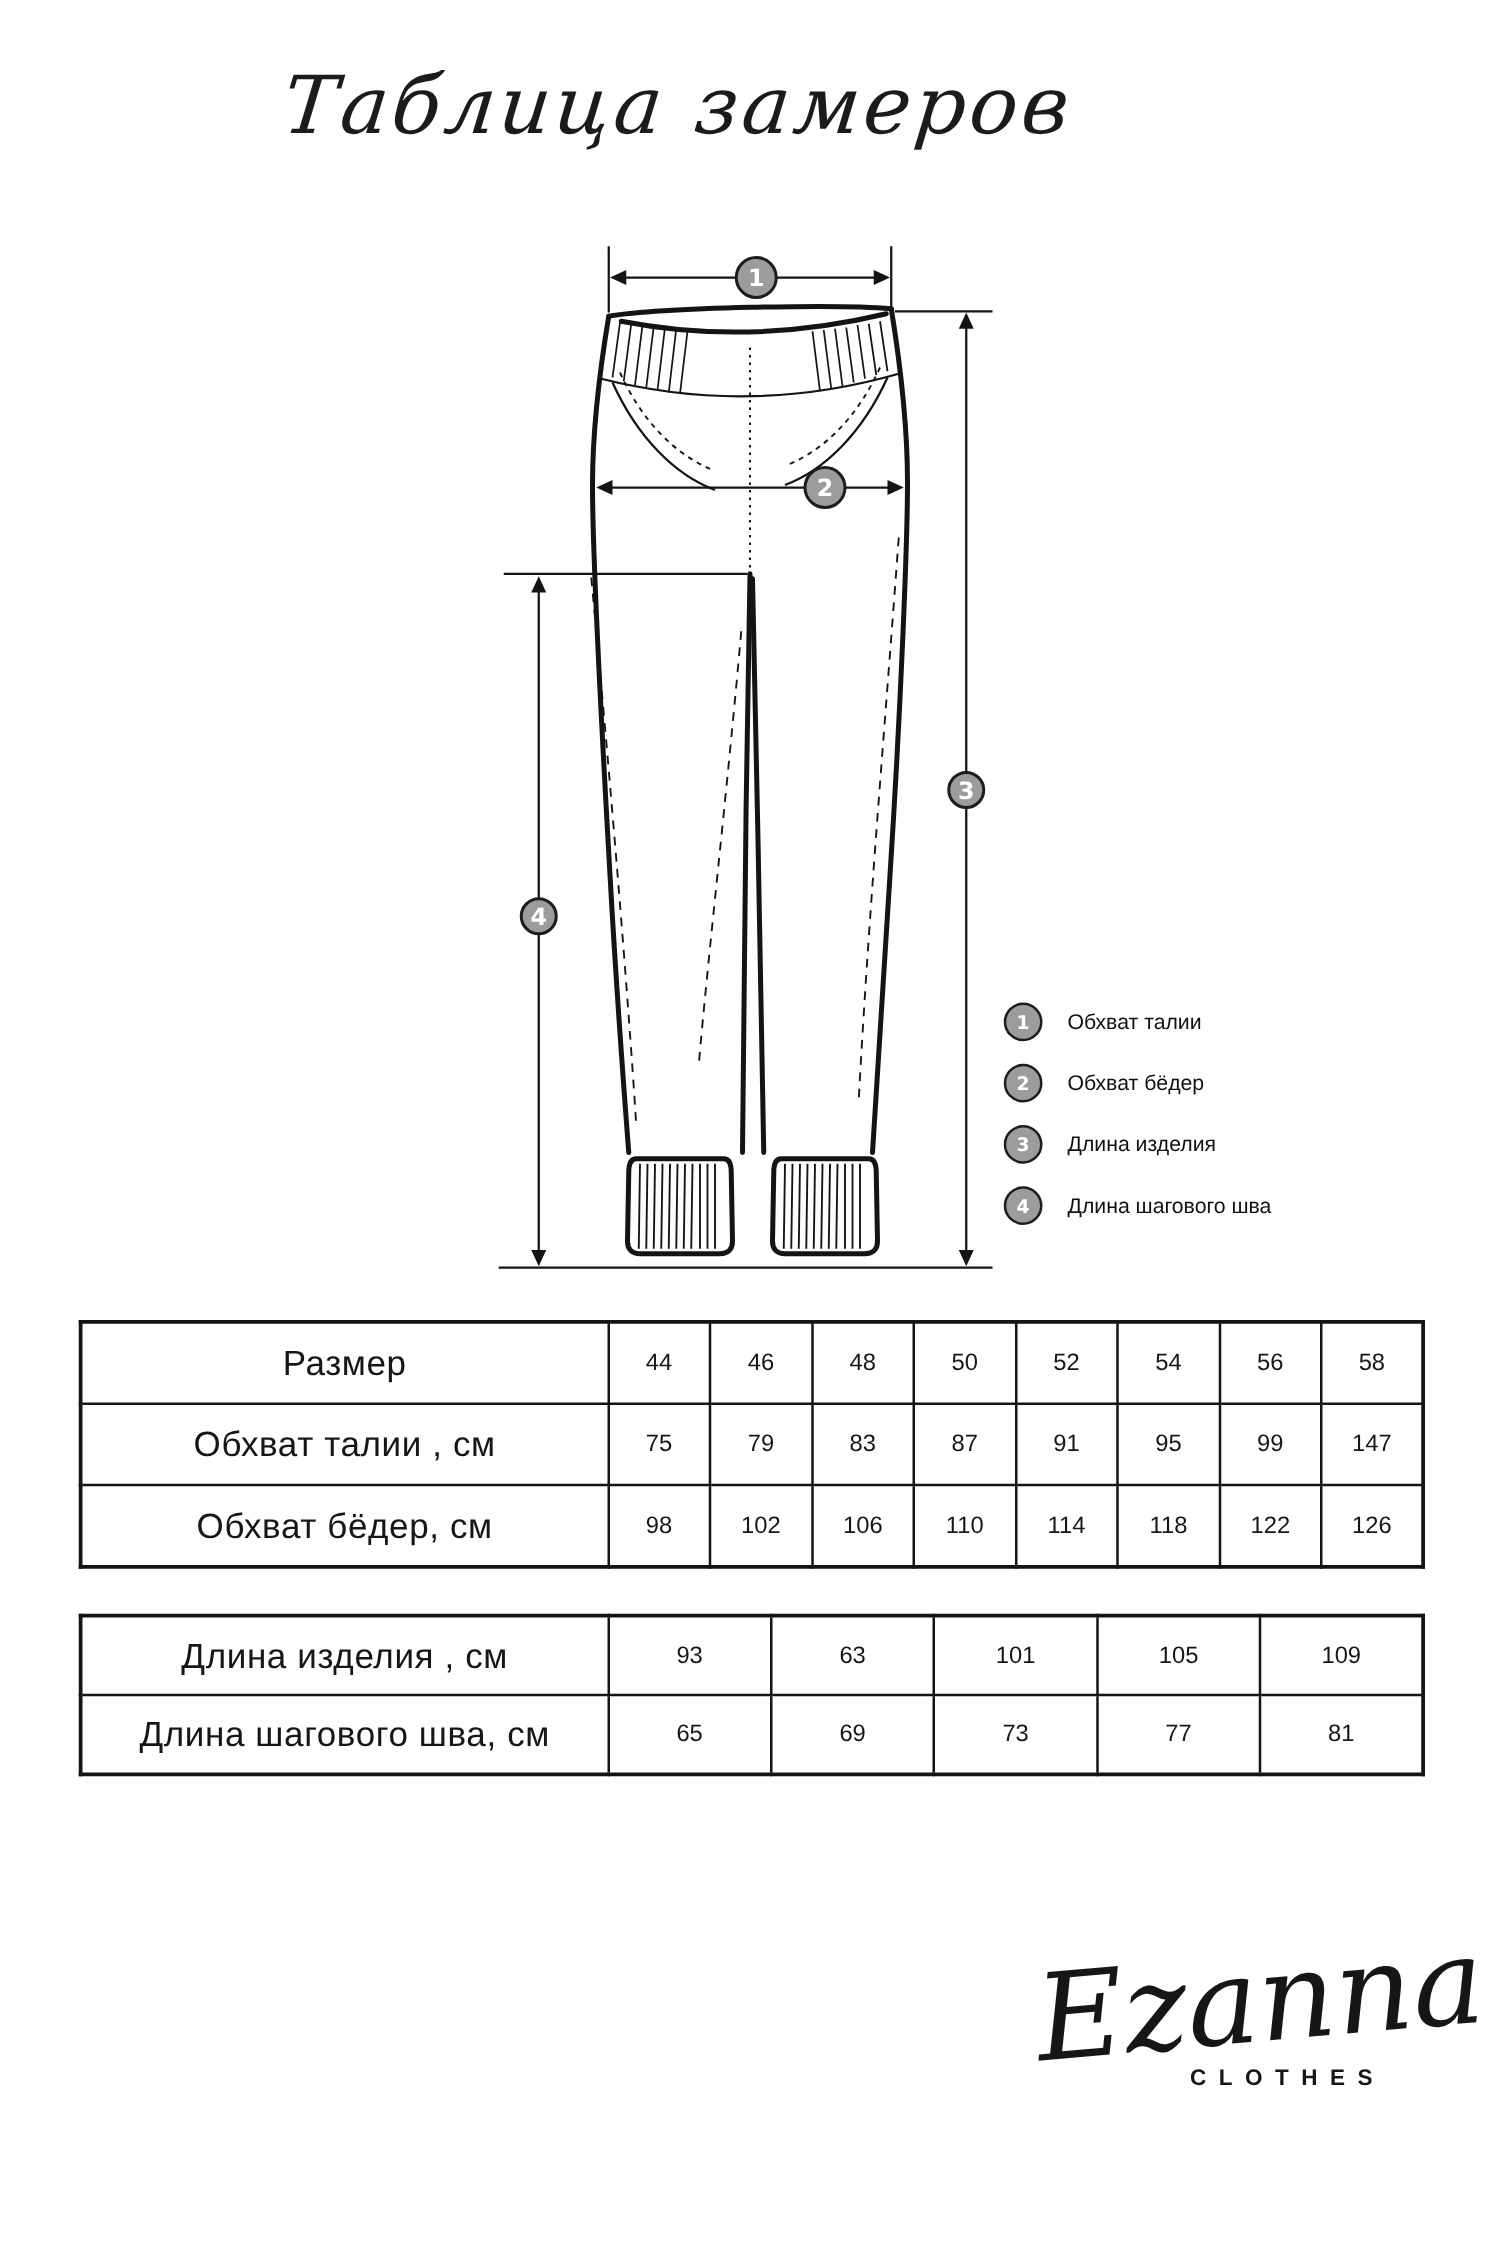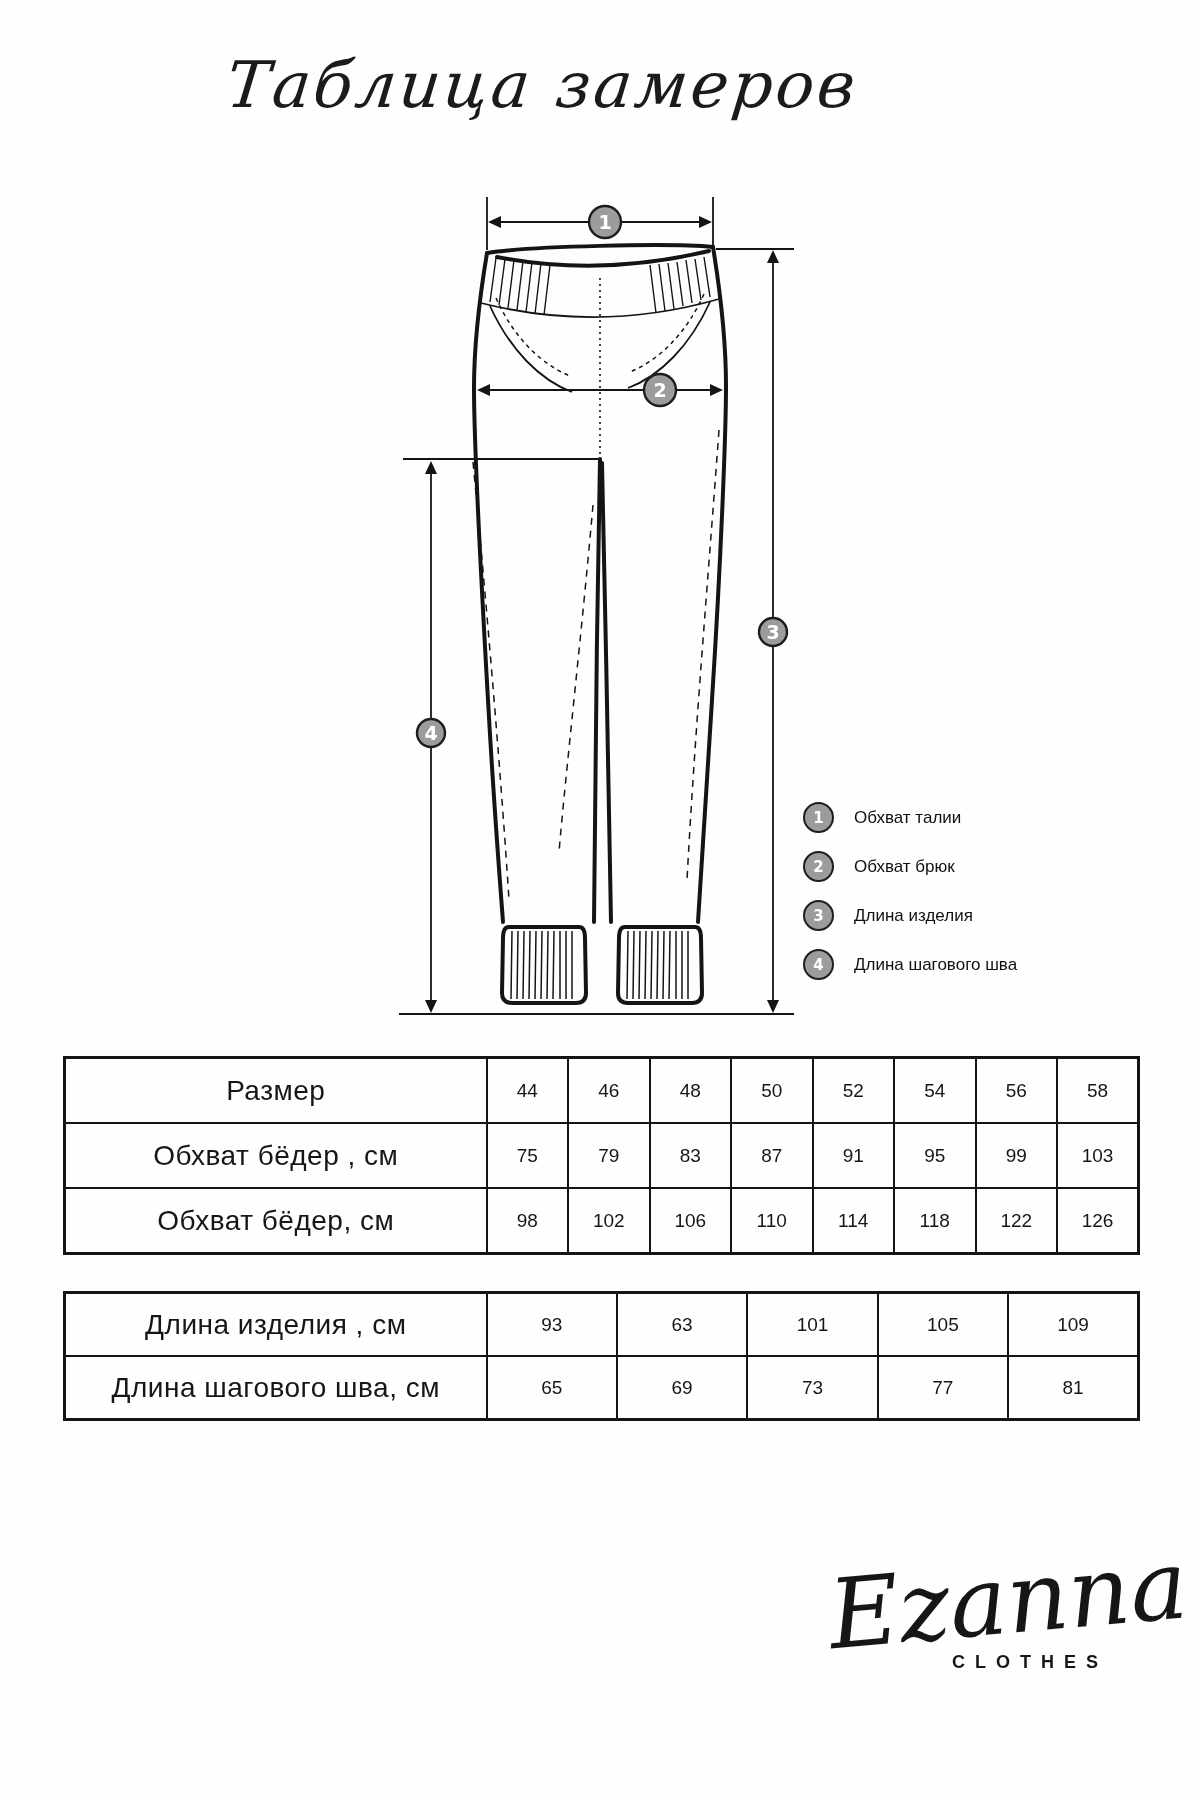--- a/index.html
+++ b/index.html
@@ -154,21 +154,21 @@
     <div class="legend-row">
       <span class="lbadge">
           <span>1</span>
         </span>
       <span class="llabel">Обхват талии</span>
     </div>
     <div class="legend-row">
       <span class="lbadge">
           <span>2</span>
         </span>
-      <span class="llabel">Обхват брюк</span>
+      <span class="llabel">Обхват бёдер</span>
     </div>
     <div class="legend-row">
       <span class="lbadge">
           <span>3</span>
         </span>
       <span class="llabel">Длина изделия</span>
     </div>
     <div class="legend-row">
       <span class="lbadge">
           <span>4</span>
@@ -195,29 +195,29 @@
         <td>44</td>
         <td>46</td>
         <td>48</td>
         <td>50</td>
         <td>52</td>
         <td>54</td>
         <td>56</td>
         <td>58</td>
       </tr>
       <tr>
-        <td class="lbl">Обхват бёдер , см</td>
+        <td class="lbl">Обхват талии , см</td>
         <td>75</td>
         <td>79</td>
         <td>83</td>
         <td>87</td>
         <td>91</td>
         <td>95</td>
         <td>99</td>
-        <td>103</td>
+        <td>147</td>
       </tr>
       <tr>
         <td class="lbl">Обхват бёдер, см</td>
         <td>98</td>
         <td>102</td>
         <td>106</td>
         <td>110</td>
         <td>114</td>
         <td>118</td>
         <td>122</td>

